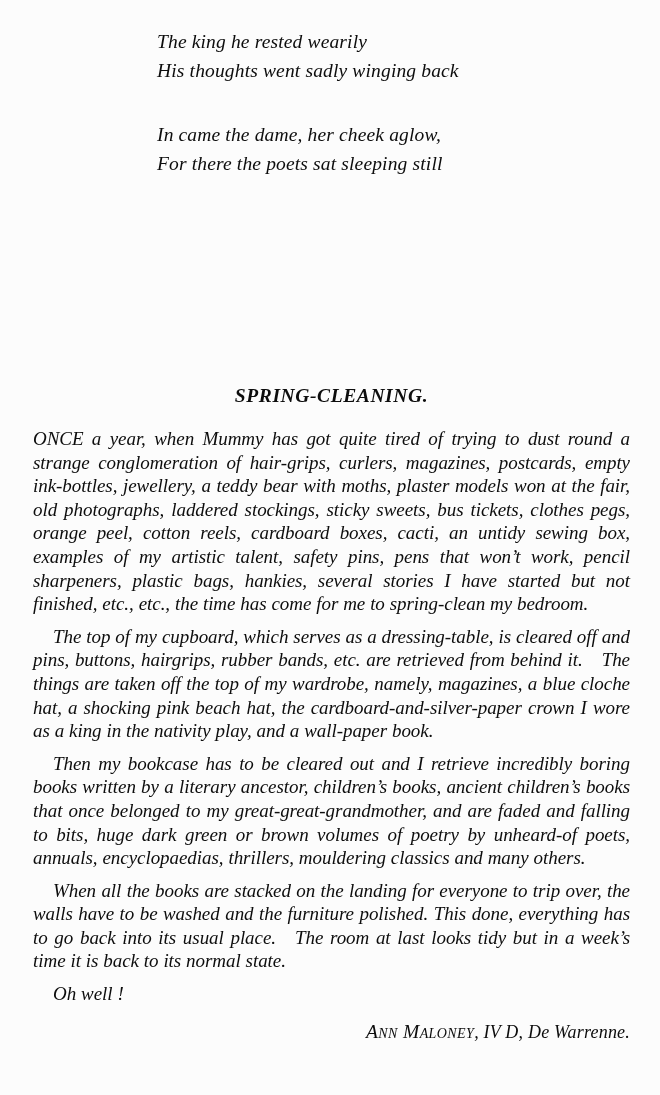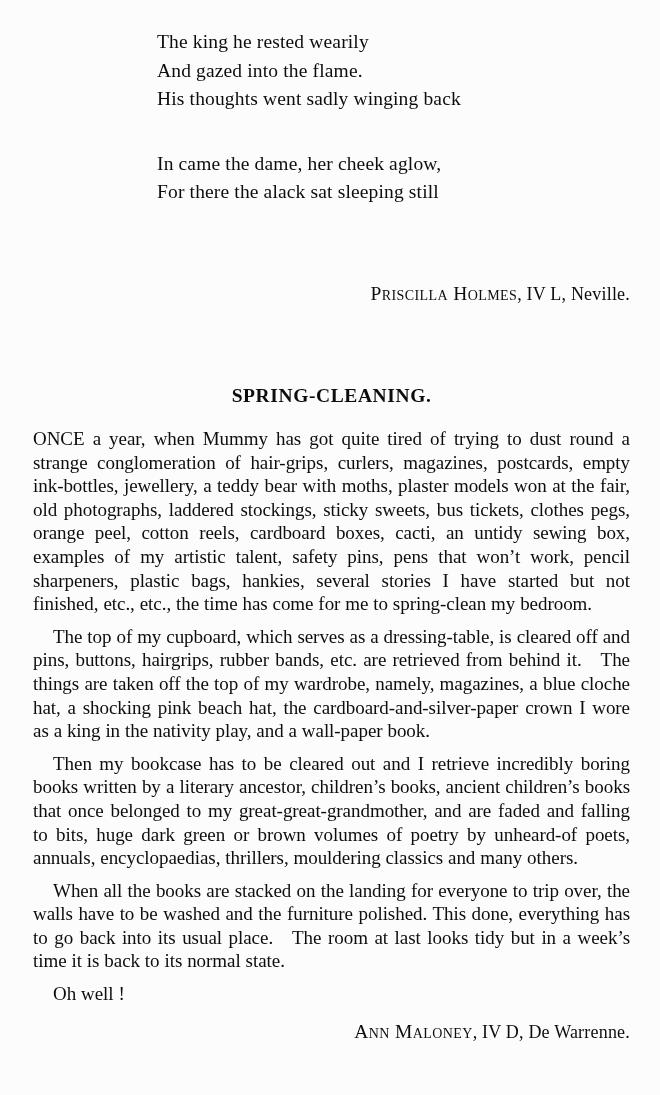--- a/index.html
+++ b/index.html
@@ -14,20 +14,21 @@
     color: #0d0d0d;
     overflow: hidden;
     position: relative;
   }
 
   .page {
     position: relative;
     width: 624px;
     height: 1095px;
     box-sizing: border-box;
+    font-style: italic;
   }
 
   
   .poem {
     position: absolute;
     left: 157px;
     top: 28px;
     width: 420px;
   }
   .poem-stanza {
@@ -104,32 +105,30 @@
 </style>
 </head>
 <body>
 
 <div class="page">
 
   <div class="poem">
 
     <div class="poem-stanza">
       <div class="poem-line">The king he rested wearily</div>
-      <div class="poem-line">And gazed into the flame.</div>
       <div class="poem-line">His thoughts went sadly winging back</div>
     </div>
 
     <div class="poem-stanza">
       <div class="poem-line">In came the dame, her cheek aglow,</div>
-      <div class="poem-line">For there the alack sat sleeping still</div>
+      <div class="poem-line">For there the poets sat sleeping still</div>
     </div>
 
   </div>
 
-  <div class="poem-attribution attribution"><span class="smallcaps">Priscilla Holmes</span><span>, IV L, Neville.</span></div>
 
   <div class="article">
 
     <h2 class="article-heading">SPRING-CLEANING.</h2>
 
     <p class="no-indent">ONCE a year, when Mummy has got quite tired of trying to dust round a strange conglomeration of hair-grips, curlers, magazines, postcards, empty ink-bottles, jewellery, a teddy bear with moths, plaster models won at the fair, old photographs, laddered stockings, sticky sweets, bus tickets, clothes pegs, orange peel, cotton reels, cardboard boxes, cacti, an untidy sewing box, examples of my artistic talent, safety pins, pens that won’t work, pencil sharpeners, plastic bags, hankies, several stories I have started but not finished, etc., etc., the time has come for me to spring-clean my bedroom.</p>
     <p>The top of my cupboard, which serves as a dressing-table, is cleared off and pins, buttons, hairgrips, rubber bands, etc. are retrieved from behind it. The things are taken off the top of my wardrobe, namely, magazines, a blue cloche hat, a shocking pink beach hat, the cardboard-and-silver-paper crown I wore as a king in the nativity play, and a wall-paper book.</p>
     <p>Then my bookcase has to be cleared out and I retrieve incredibly boring books written by a literary ancestor, children’s books, ancient children’s books that once belonged to my great-great-grandmother, and are faded and falling to bits, huge dark green or brown volumes of poetry by unheard-of poets, annuals, encyclopaedias, thrillers, mouldering classics and many others.</p>
     <p>When all the books are stacked on the landing for everyone to trip over, the walls have to be washed and the furniture polished. This done, everything has to go back into its usual place. The room at last looks tidy but in a week’s time it is back to its normal state.</p>
     <p class="short-line">Oh well !</p>

